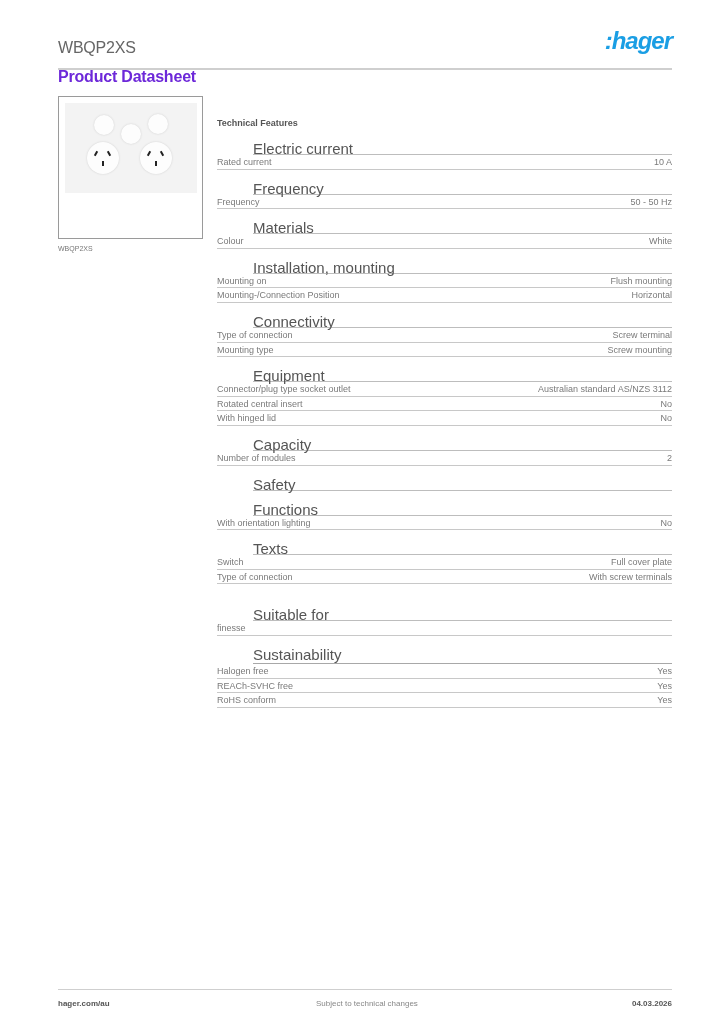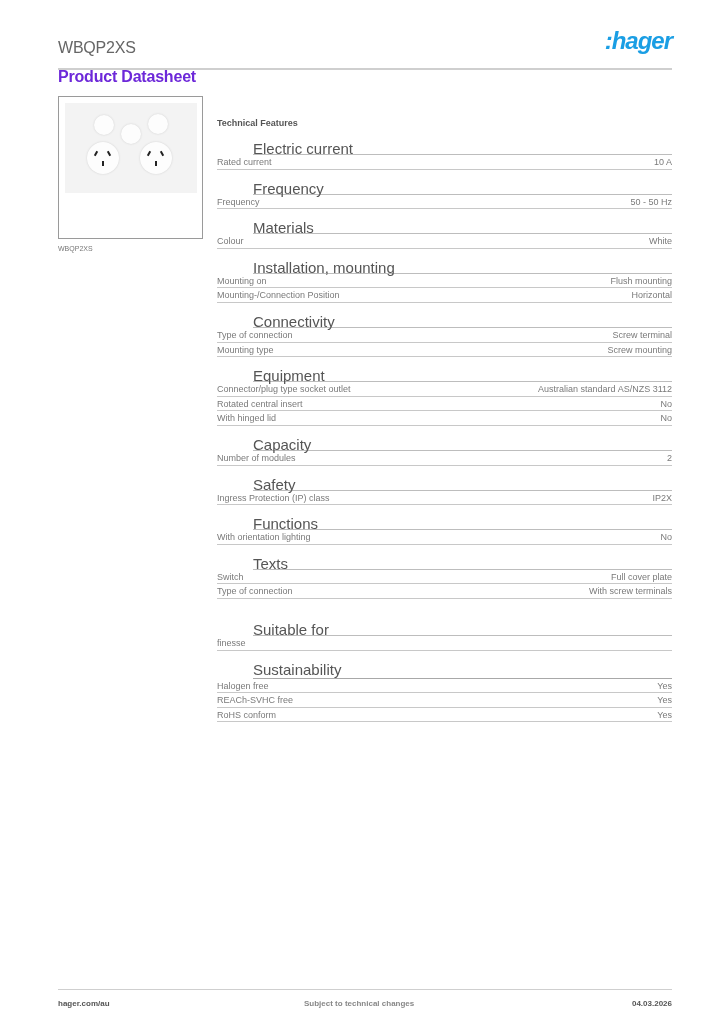--- a/index.html
+++ b/index.html
@@ -25,21 +25,21 @@
   .section { margin-top: 13px; }
   .section-title { font-size: 15px; font-weight: normal; color: #555; height: 12px; line-height: 12px; border-bottom: 1px solid #bdbdbd; margin-left: 36px; }
   .row { display: flex; justify-content: space-between; font-size: 9px; height: 14.6px; line-height: 14px; border-bottom: 1px solid #c8c8c8; color: #7a7a7a; }
   .row .val { }
   .section.gap-large { margin-top: 25px; }
   .section.sustain .section-title { height: 15px; border-bottom: 1.5px solid #a8a8a8; }
 
   .footer-rule { position: absolute; left: 58px; top: 989px; width: 614px; height: 1px; background: #cfcfcf; }
   .footer { position: absolute; left: 58px; top: 999px; width: 614px; font-size: 8px; }
   .footer-left { position: absolute; left: 0; font-weight: bold; color: #555; }
-  .footer-center { position: absolute; left: 246px; color: #888; font-weight: bold; }
+  .footer-center { position: absolute; left: 258px; color: #888; }
   .footer-right { position: absolute; right: 0; font-weight: bold; color: #555; }
 </style>
 </head>
 <body>
 
 <div class="header">
   <div class="doc-title">Product Datasheet</div>
   <div class="doc-code">WBQP2XS</div>
   <div class="logo">:hager</div>
 </div>
@@ -127,24 +127,20 @@
       </div>
       <div class="section">
         <div class="section-title">Capacity</div>
         <div class="row">
           <span class="lbl">Number of modules</span>
           <span class="val">2</span>
         </div>
       </div>
       <div class="section">
         <div class="section-title">Safety</div>
-        <div class="row">
-          <span class="lbl">Ingress Protection (IP) class</span>
-          <span class="val">IP2X</span>
-        </div>
       </div>
       <div class="section">
         <div class="section-title">Functions</div>
         <div class="row">
           <span class="lbl">With orientation lighting</span>
           <span class="val">No</span>
         </div>
       </div>
       <div class="section">
         <div class="section-title">Texts</div>

